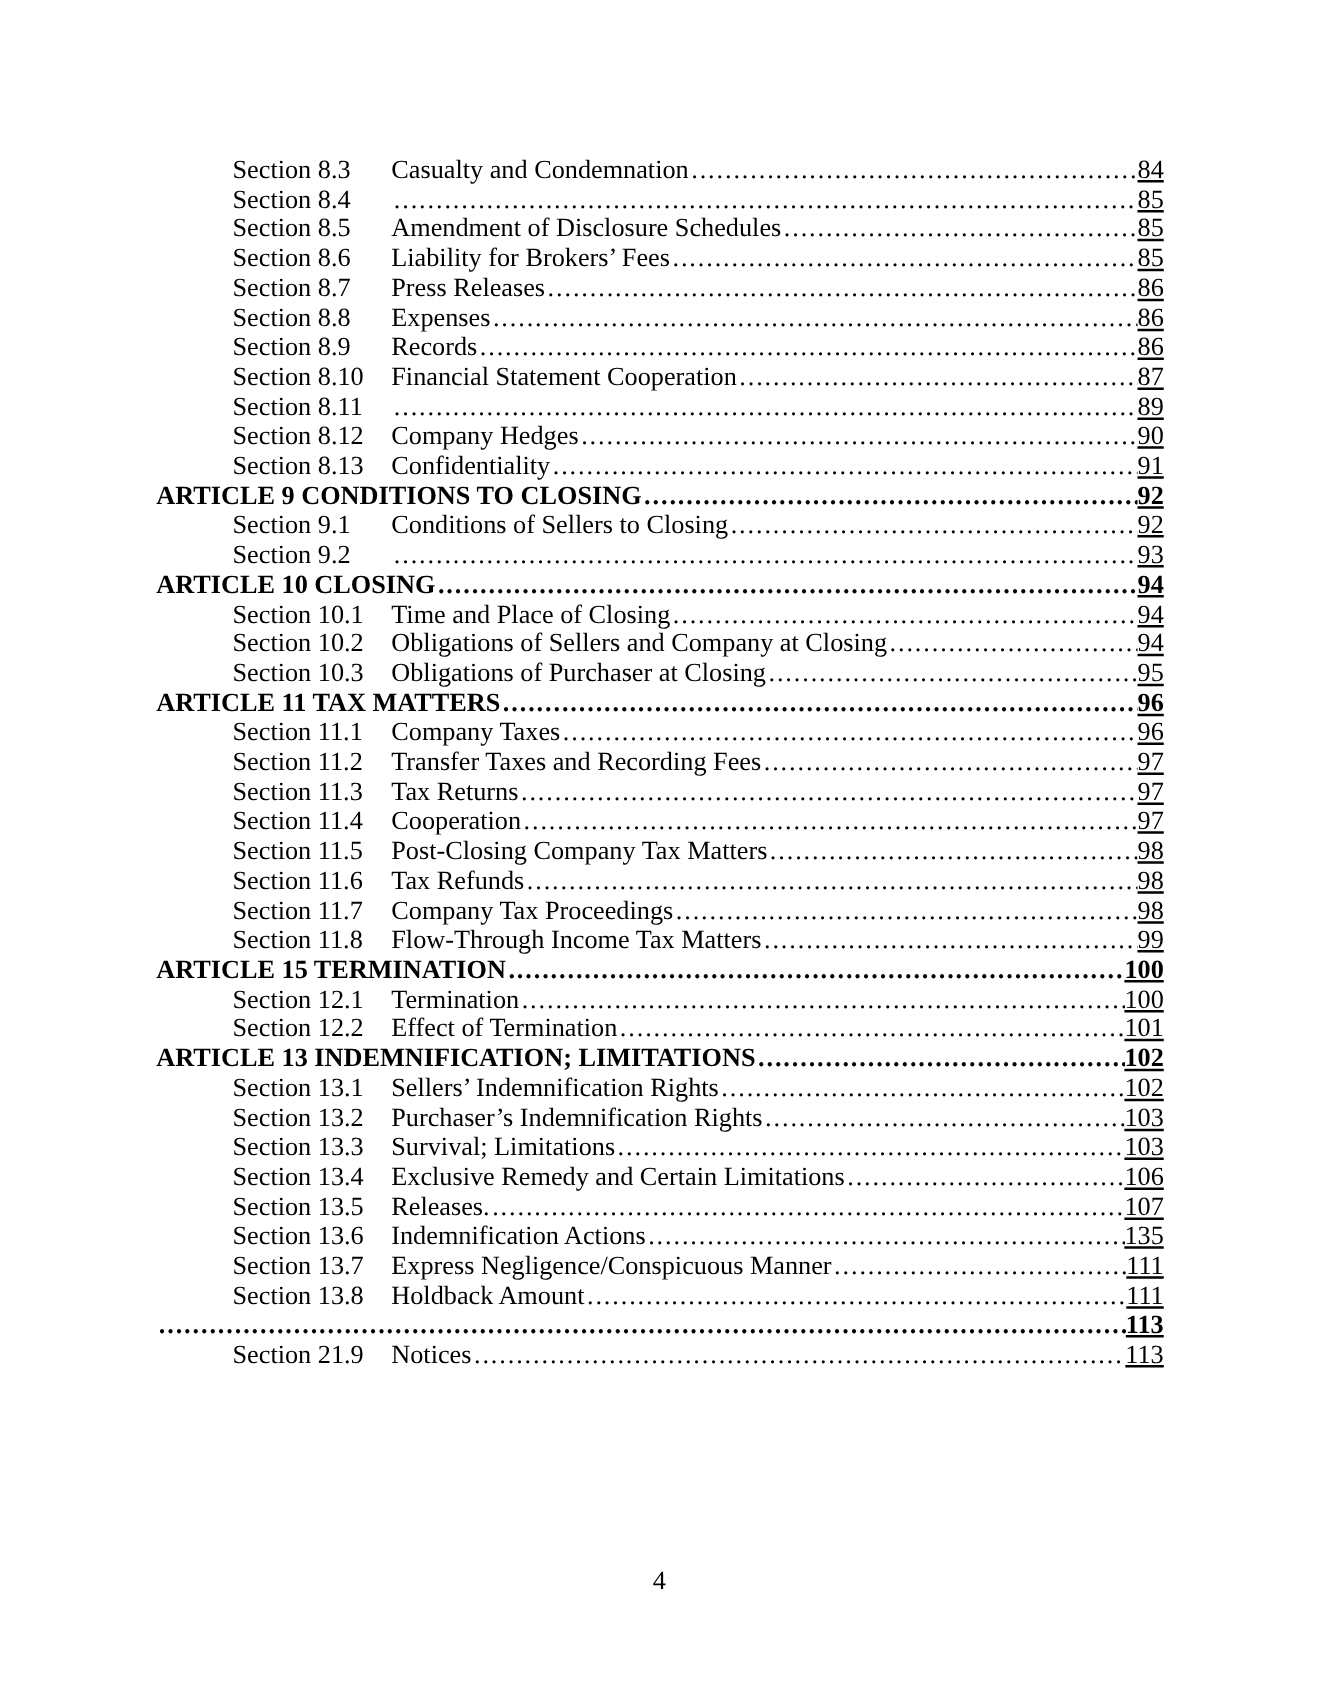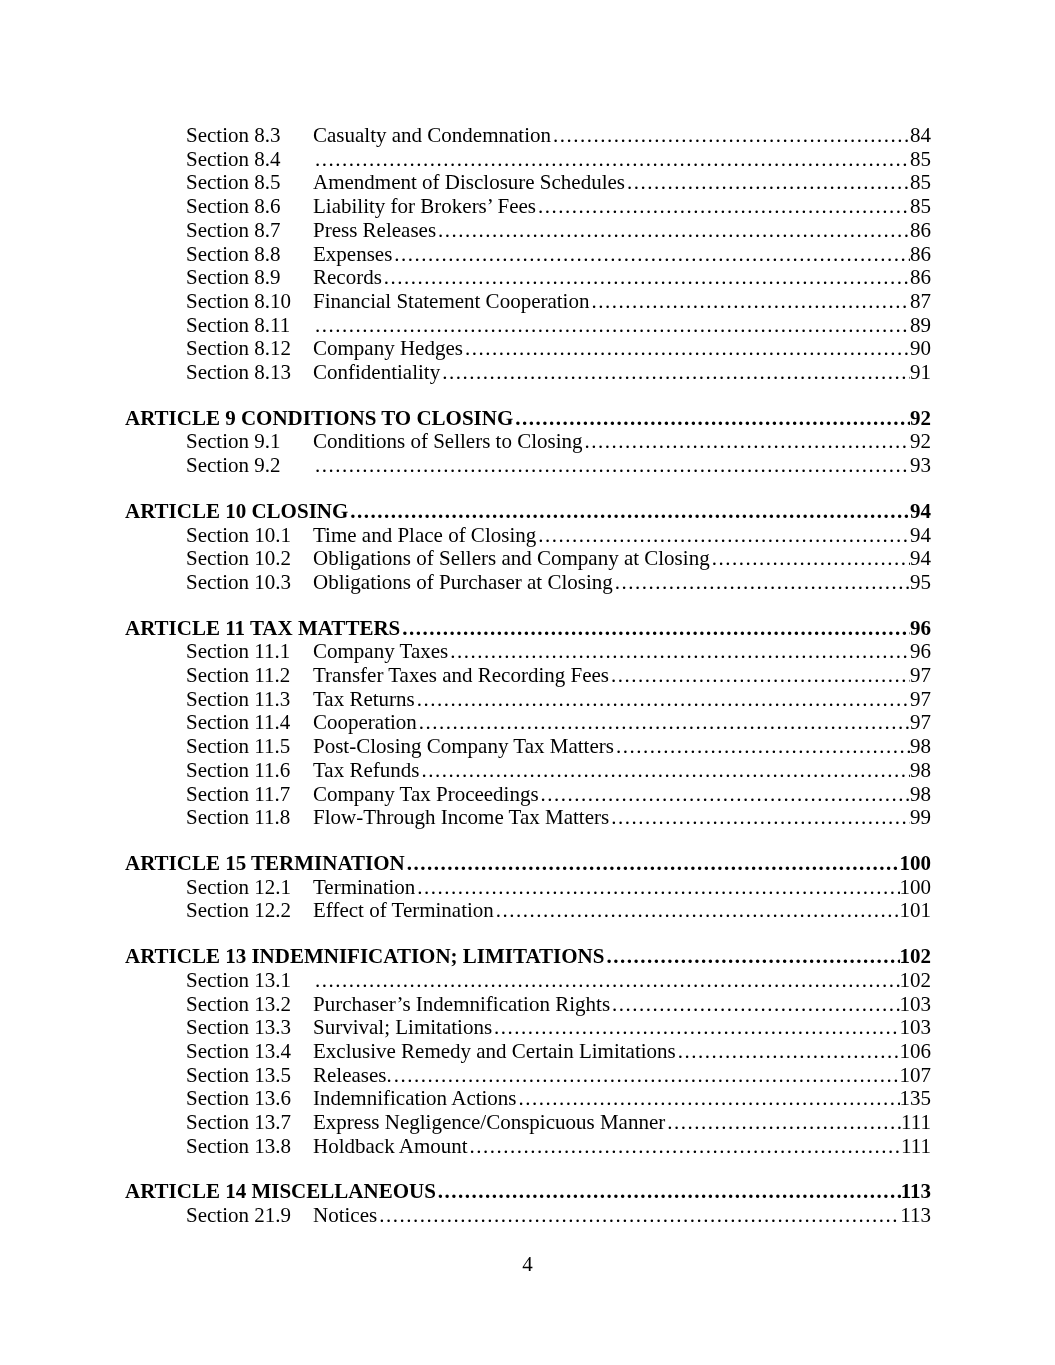--- a/index.html
+++ b/index.html
@@ -17,21 +17,20 @@
     color: #000000;
     overflow: hidden;
   }
   .toc {
     position: absolute;
     left: 125px;
     top: 124px;
     width: 806px;
   }
   .toc-group:not(:first-child) {
-    margin-top: 22px;
   }
   .toc-row {
     display: flex;
     align-items: baseline;
     line-height: 23.7px;
     justify-content: center;
   }
   .article-row {
     font-weight: bold;
   }
@@ -50,20 +49,21 @@
     flex: 1 1 auto;
     min-width: 0;
     overflow: hidden;
     white-space: nowrap;
     letter-spacing: 1.5px;
     padding-left: 2px;
   }
   .page-num {
     flex: 0 0 auto;
     white-space: nowrap;
+    text-decoration: underline;
   }
   .footer {
     position: absolute;
     left: 0;
     right: 0;
     top: 1253px;
     text-align: center;
     line-height: 23.7px;
   }
 </style>
@@ -256,20 +256,21 @@
         </div>
       </div>
       <div class="toc-group">
         <div class="toc-row article-row">
           <span class="row-title">ARTICLE 13 INDEMNIFICATION; LIMITATIONS</span>
           <span class="dots">............................................................................................................................................................................................................................</span>
           <span class="page-num">102</span>
         </div>
         <div class="toc-row section-row">
           <span class="section-label">Section 13.1</span>
+          <span class="row-title">Sellers’ Indemnification Rights</span>
           <span class="dots">............................................................................................................................................................................................................................</span>
           <span class="page-num">102</span>
         </div>
         <div class="toc-row section-row">
           <span class="section-label">Section 13.2</span>
           <span class="row-title">Purchaser’s Indemnification Rights</span>
           <span class="dots">............................................................................................................................................................................................................................</span>
           <span class="page-num">103</span>
         </div>
         <div class="toc-row section-row">
@@ -304,21 +305,20 @@
         </div>
         <div class="toc-row section-row">
           <span class="section-label">Section 13.8</span>
           <span class="row-title">Holdback Amount</span>
           <span class="dots">............................................................................................................................................................................................................................</span>
           <span class="page-num">111</span>
         </div>
       </div>
       <div class="toc-group">
         <div class="toc-row article-row">
-          <span class="row-title">ARTICLE 14 MISCELLANEOUS</span>
           <span class="dots">............................................................................................................................................................................................................................</span>
           <span class="page-num">113</span>
         </div>
         <div class="toc-row section-row">
           <span class="section-label">Section 21.9</span>
           <span class="row-title">Notices</span>
           <span class="dots">............................................................................................................................................................................................................................</span>
           <span class="page-num">113</span>
         </div>
       </div>

